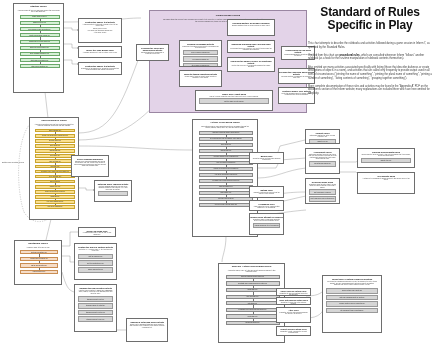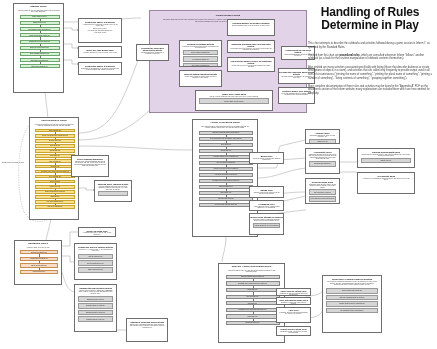--- a/index.html
+++ b/index.html
@@ -475,22 +475,22 @@
     <div id="locale-items">
         <div class="n-gray" style="margin: 1px 3px; height: 3.6px; font-size: 1.35px; border: 0.3px solid rgb(153, 153, 153); display: flex; align-items: center; justify-content: center; text-align: center; overflow: hidden; color: rgb(34, 34, 34);">choose notable locale objects rule</div>
         <div class="n-gray" style="margin: 1px 3px; height: 3.6px; font-size: 1.35px; border: 0.3px solid rgb(153, 153, 153); display: flex; align-items: center; justify-content: center; text-align: center; overflow: hidden; color: rgb(34, 34, 34);">print locale paragraph about an object rule</div>
         <div class="n-gray" style="margin: 1px 3px; height: 3.6px; font-size: 1.35px; border: 0.3px solid rgb(153, 153, 153); display: flex; align-items: center; justify-content: center; text-align: center; overflow: hidden; color: rgb(34, 34, 34);">describe what's on scenery supporters rule</div>
         <div class="n-gray" style="margin: 1px 3px; height: 3.6px; font-size: 1.35px; border: 0.3px solid rgb(153, 153, 153); display: flex; align-items: center; justify-content: center; text-align: center; overflow: hidden; color: rgb(34, 34, 34);">list nondescript items of something rule</div>
       </div>
   </div>
 
   <div id="textcol">
     <h1 id="doc-title">
-      <span>Handling of Rules</span><br>
-      <span>Determine in Play</span>
+      <span>Standard of Rules</span><br>
+      <span>Specific in Play</span>
     </h1>
     <div id="paras">
         <p>This chart attempts to describe the rulebooks and activities followed during a game session in Inform 7, as specified by the Standard Rules.</p>
         <p>Omitted from this chart are <b>procedural rules</b>, which are consulted whenever Inform "follows" another rulebook (as a hook for the run-time manipulation of rulebook contents themselves).</p>
         <p>Also omitted are many activities associated specifically with listing (those that describe darkness or create descriptions of objects in a room), and activities that are called very frequently to provide output used in all sorts of circumstances ("printing the name of something", "printing the plural name of something", "printing a number of something", "listing contents of something", "grouping together something").</p>
         <p>More complete documentation of these rules and activities may be found in the "Appendix A" PDF on the documents section of the Inform website; many explanations are included there which are here omitted for simplicity.</p>
       </div>
   </div>
 
 </div>

